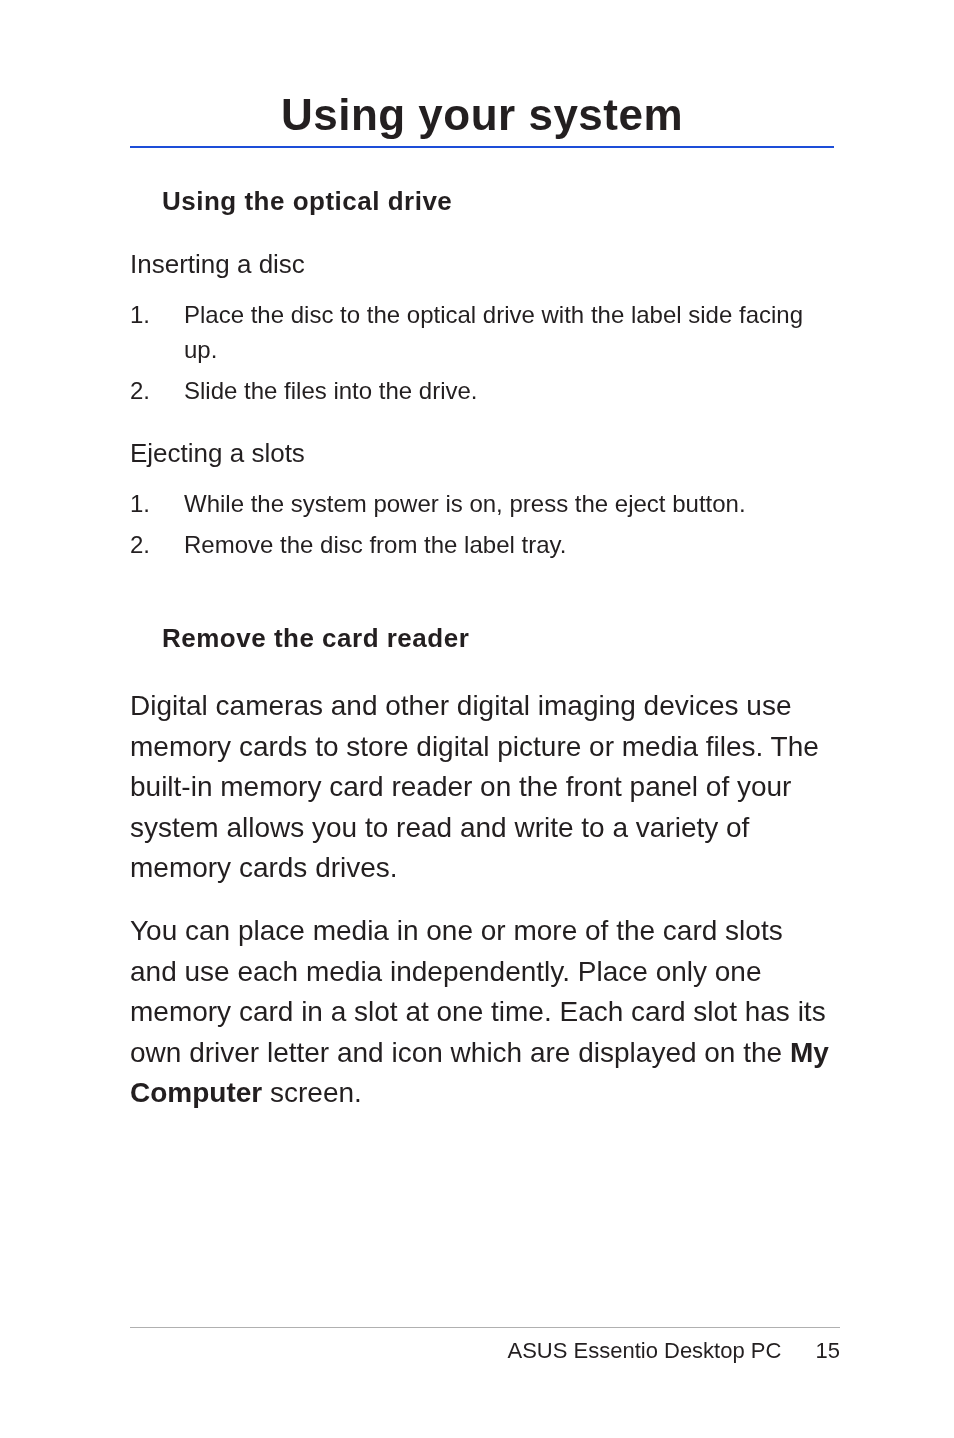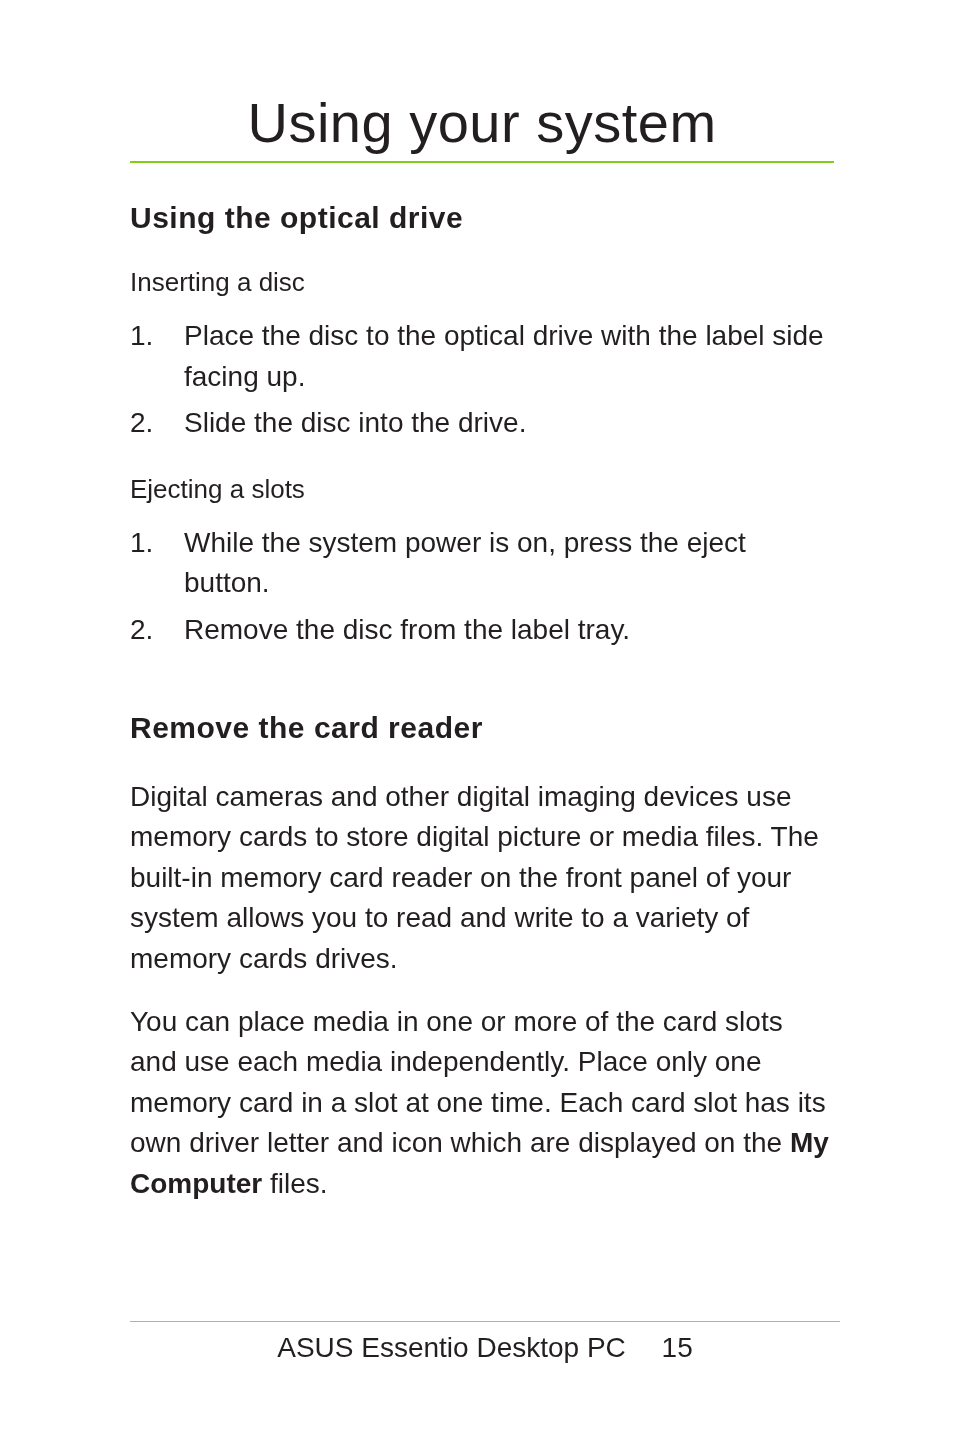--- a/index.html
+++ b/index.html
@@ -11,48 +11,49 @@
     width: 954px;
     height: 1438px;
     background: #ffffff;
     font-family: "Myriad Pro", "Segoe UI", Arial, sans-serif;
     color: #231f20;
     padding: 90px 120px 60px 130px;
     position: relative;
   }
   .chapter-title {
     font-family: "Arial Black", "Arial Bold", Arial, sans-serif;
-    font-weight: 400;
-    font-size: 56px;
+    font-weight: 700;
+    font-size: 44px;
     text-align: center;
     letter-spacing: 0.5px;
     padding-bottom: 6px;
-    border-bottom: 2px solid #84cc16;
+    border-bottom: 2px solid #1d4ed8;
     margin-bottom: 38px;
   }
   .section-title {
     font-family: "Arial Black", "Arial Bold", Arial, sans-serif;
     font-weight: 900;
-    font-size: 30px;
+    font-size: 26px;
     letter-spacing: 0.5px;
     margin-bottom: 32px;
+    margin-left: 32px;
   }
   .sub-title {
     font-weight: 400;
     font-size: 26px;
     margin-bottom: 18px;
   }
   ol.steps {
     list-style: none;
     counter-reset: step;
     margin-bottom: 30px;
   }
   ol.steps li {
     counter-increment: step;
-    font-size: 28px;
+    font-size: 24px;
     line-height: 1.45;
     padding-left: 54px;
     position: relative;
     margin-bottom: 6px;
   }
   ol.steps li::before {
     content: counter(step) ".";
     position: absolute;
     left: 0;
     top: 0;
@@ -65,51 +66,51 @@
   .section-gap {
     margin-top: 60px;
   }
   .footer {
     position: absolute;
     bottom: 74px;
     right: 114px;
     left: 130px;
     border-top: 1px solid #b0b0b0;
     padding-top: 10px;
-    text-align: center;
-    font-size: 28px;
+    text-align: right;
+    font-size: 22px;
   }
   .footer .num {
     display: inline-block;
     margin-left: 28px;
   }
 </style>
 </head>
 <body>
 
 <h1 class="chapter-title">Using your system</h1>
 
 <h2 class="section-title">Using the optical drive</h2>
 
 <h3 class="sub-title">Inserting a disc</h3>
 <ol class="steps">
   <li>Place the disc to the optical drive with the label side facing up.</li>
-  <li>Slide the disc into the drive.</li>
+  <li>Slide the files into the drive.</li>
 </ol>
 
 <h3 class="sub-title">Ejecting a slots</h3>
 <ol class="steps">
   <li>While the system power is on, press the eject button.</li>
   <li>Remove the disc from the label tray.</li>
 </ol>
 
 <h2 class="section-title section-gap">Remove the card reader</h2>
 
 <p class="body-para">Digital cameras and other digital imaging devices use memory cards to store digital picture or media files. The built-in memory card reader on the front panel of your system allows you to read and write to a variety of memory cards drives.</p>
 
 <p class="body-para">
-  <span>You can place media in one or more of the card slots and use each media independently. Place only one memory card in a slot at one time. Each card slot has its own driver letter and icon which are displayed on the </span><strong>My Computer</strong><span> files.</span>
+  <span>You can place media in one or more of the card slots and use each media independently. Place only one memory card in a slot at one time. Each card slot has its own driver letter and icon which are displayed on the </span><strong>My Computer</strong><span> screen.</span>
 </p>
 
 <div class="footer">
   <span>ASUS Essentio Desktop PC</span>
   <span class="num">15</span>
 </div>
 
 </body></html>

